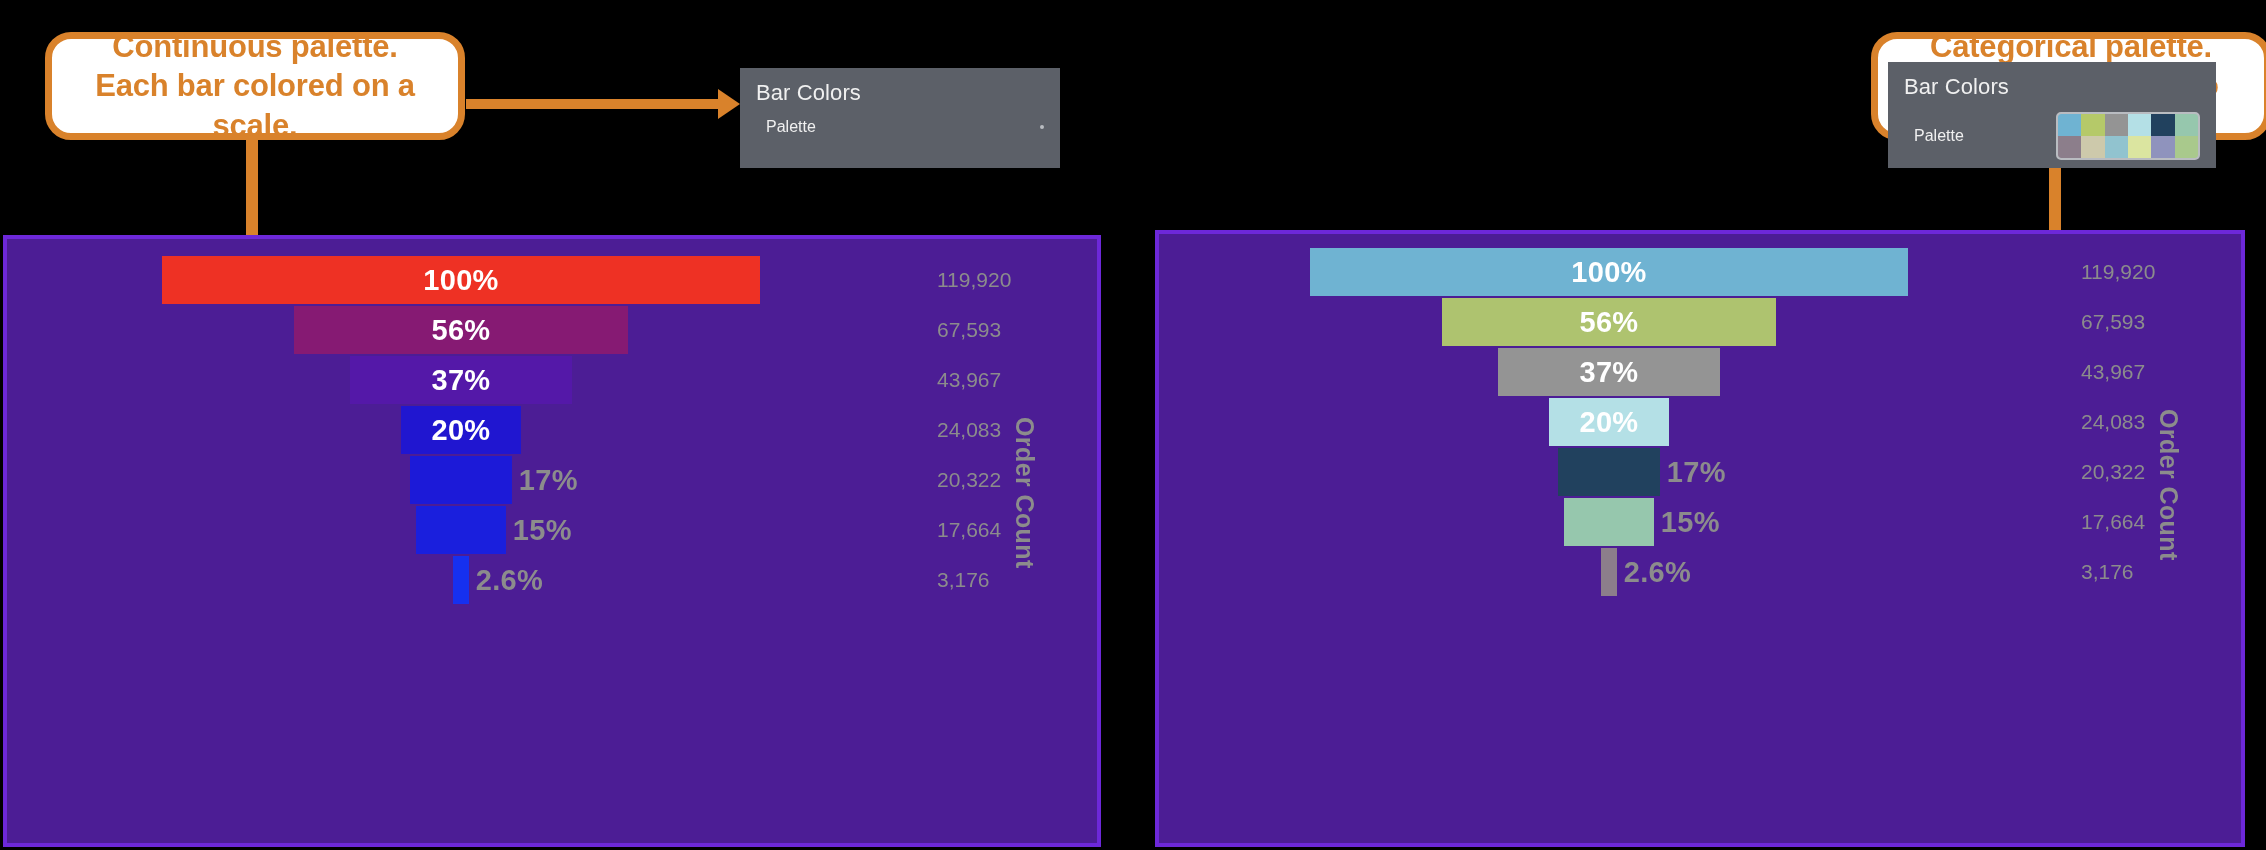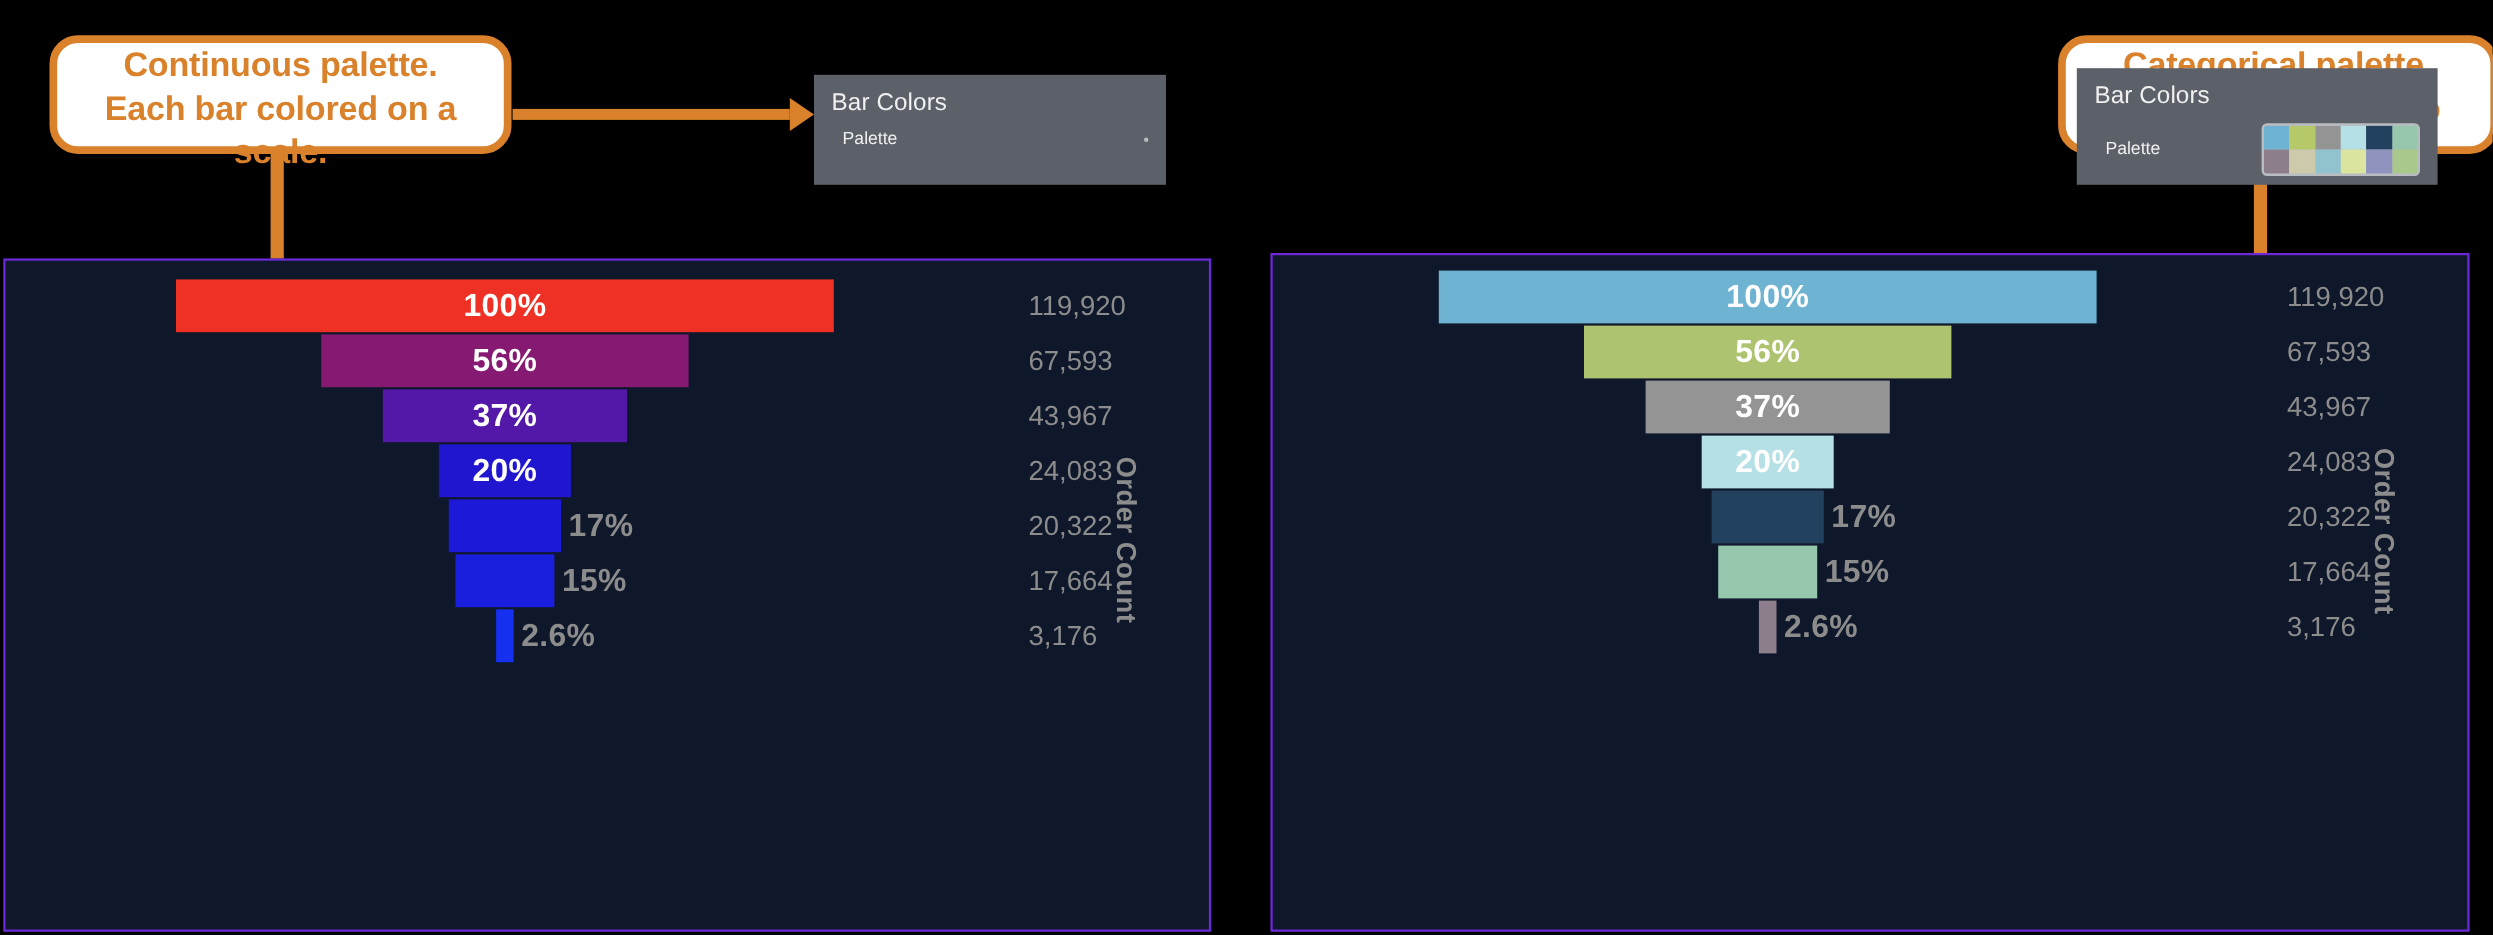--- a/index.html
+++ b/index.html
@@ -26,21 +26,21 @@
   .panel.right { left: 1133px; }
 
   
   .callout {
     position: absolute;
     background: #ffffff;
     border: 7px solid #d9822b;
     border-radius: 26px;
     box-sizing: border-box;
     display: flex;
-    align-items: flex-start;
+    align-items: center;
     justify-content: center;
     text-align: center;
     color: #d9822b;
     font-weight: bold;
     line-height: 1.28;
     letter-spacing: -0.2px;
   }
   .callout.left-box  { left: 45px;  top: 32px; width: 420px; height: 108px; font-size: 31px; padding: 0 22px; }
   .callout.right-box { left: 738px; top: 32px; width: 400px; height: 108px; font-size: 31px; padding: 0 18px; }
 
@@ -124,22 +124,22 @@
     grid-template-columns: repeat(6, 1fr);
     grid-template-rows: repeat(2, 1fr);
     border-radius: 3px;
     overflow: hidden;
   }
   .cat-swatch i { display: block; }
 
   
   .chart-card {
     position: absolute;
-    background: #0f172a;
-    border: 2px solid #6d28d9;
+    background: #4c1d95;
+    border: 4px solid #6d28d9;
     box-sizing: border-box;
     overflow: hidden;
   }
   .chart-card.left-card  { left: 3px;  top: 235px; width: 1098px; height: 612px; }
   .chart-card.right-card { left: 22px; top: 230px; width: 1090px; height: 617px; }
 
   
   .funnel {
     position: absolute;
     left: 0; top: 0;
@@ -174,21 +174,21 @@
     white-space: nowrap;
   }
   .bar-pct.outside {
     color: #8c8c8c;
     position: absolute;
     left: 100%;
     margin-left: 7px;
   }
   .count-label {
     color: #8c8c8c;
-    font-size: 25px;
+    font-size: 21px;
     white-space: nowrap;
     width: 140px;
     text-align: left;
     padding-left: 22px;
     box-sizing: border-box;
   }
   .axis-title {
     position: absolute;
     color: #8c8c8c;
     font-size: 25px;

